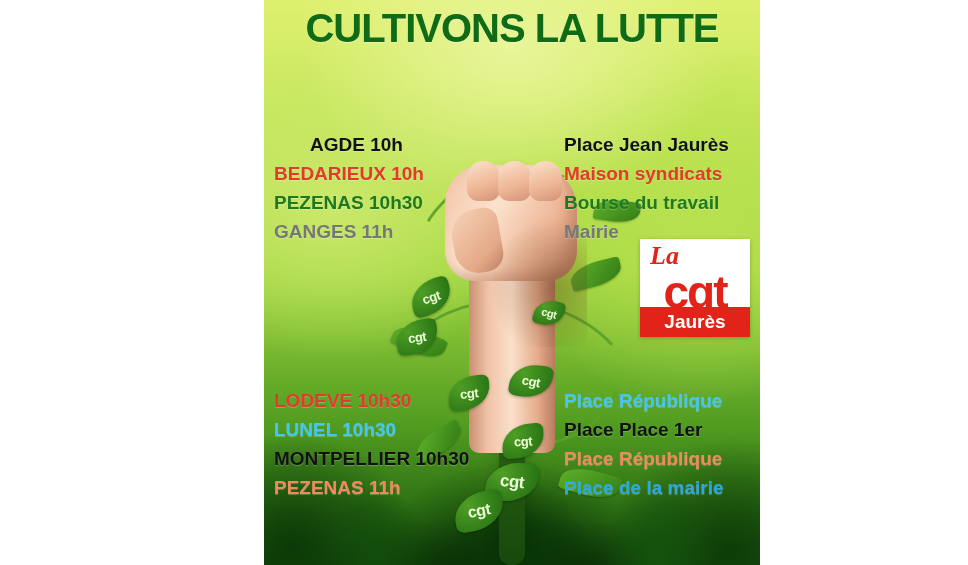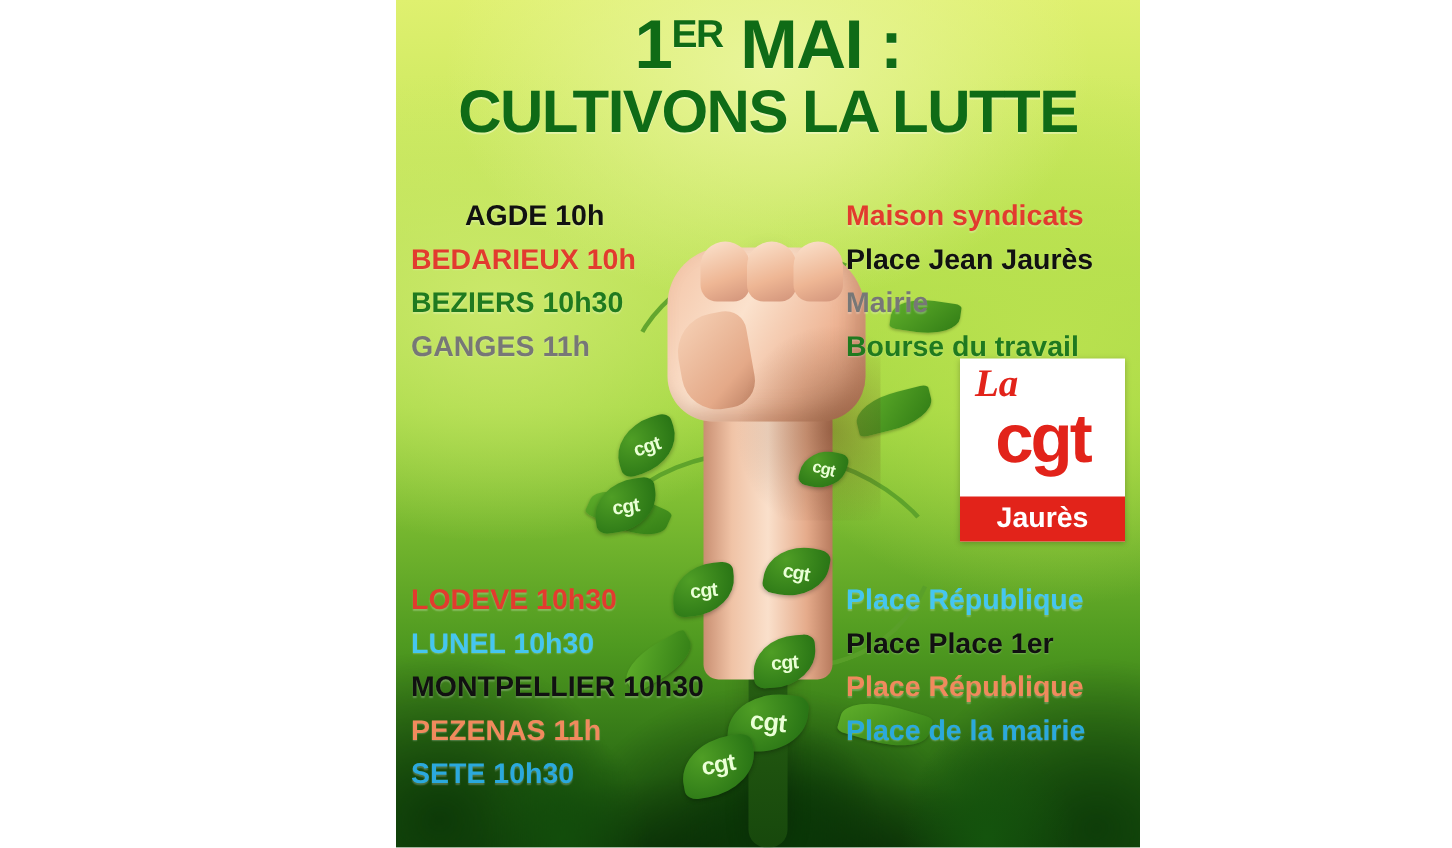--- a/index.html
+++ b/index.html
@@ -198,21 +198,21 @@
     line-height: 29px;
     white-space: nowrap;
     text-shadow: 0 1px 1px rgba(255,255,255,.25);
   }
   
   .cgt-logo {
     position: absolute;
     left: 376px;
     top: 239px;
     width: 110px;
-    height: 122px;
+    height: 98px;
     background: #ffffff;
     box-shadow: 0 1px 4px rgba(0,0,0,.25);
   }
   .cgt-logo .la {
     position: absolute;
     left: 10px;
     top: 2px;
     color: #e2231a;
     font-family: "Liberation Serif", serif;
     font-style: italic;
@@ -282,44 +282,42 @@
     <div class="cgt-leaf" style="left:146px; top:280px; transform:rotate(-18deg);">cgt</div>
     <div class="cgt-leaf" style="left:132px; top:320px; transform:rotate(-8deg);">cgt</div>
     <div class="cgt-leaf" style="left:270px; top:300px; transform:rotate(14deg); width:30px; height:26px; font-size:11px;">cgt</div>
     <div class="cgt-leaf" style="left:184px; top:376px; transform:rotate(-6deg);">cgt</div>
     <div class="cgt-leaf" style="left:246px; top:364px; transform:rotate(10deg);">cgt</div>
     <div class="cgt-leaf" style="left:238px; top:424px; transform:rotate(-4deg);">cgt</div>
     <div class="cgt-leaf" style="left:222px; top:462px; transform:rotate(6deg); width:52px; height:40px; font-size:17px;">cgt</div>
     <div class="cgt-leaf" style="left:190px; top:492px; transform:rotate(-10deg); width:50px; height:38px; font-size:16px;">cgt</div>
 
     <div class="headline">
-      <div class="l1"><span>1</span><sup>ER</sup><span> MAI :</span></div>
       <div class="l2">CULTIVONS LA LUTTE</div>
     </div>
 
     <div class="col-left group-1">
       <div class="row" style="color:#111111;margin-left:36px;">AGDE 10h</div>
       <div class="row" style="color:#e23b2e;">BEDARIEUX 10h</div>
-      <div class="row" style="color:#1f7a1f;">BEZIERS 10h30</div>
+      <div class="row" style="color:#1f7a1f;">PEZENAS 10h30</div>
       <div class="row" style="color:#777777;">GANGES 11h</div>
     </div>
 
     <div class="col-right group-1">
+      <div class="row" style="color:#111111;">Place Jean Jaurès</div>
       <div class="row" style="color:#e23b2e;">Maison syndicats</div>
-      <div class="row" style="color:#111111;">Place Jean Jaurès</div>
+      <div class="row" style="color:#1f7a1f;">Bourse du travail</div>
       <div class="row" style="color:#777777;">Mairie</div>
-      <div class="row" style="color:#1f7a1f;">Bourse du travail</div>
     </div>
 
     <div class="col-left group-2">
       <div class="row" style="color:#e23b2e;">LODEVE 10h30</div>
       <div class="row" style="color:#45c6f0;">LUNEL 10h30</div>
       <div class="row" style="color:#111111;">MONTPELLIER 10h30</div>
       <div class="row" style="color:#f08a5d;">PEZENAS 11h</div>
-      <div class="row" style="color:#2ba9dd;">SETE 10h30</div>
     </div>
 
     <div class="col-right group-2">
       <div class="row" style="color:#45c6f0;">Place République</div>
       <div class="row" style="color:#111111;">Place Place 1er</div>
       <div class="row" style="color:#f08a5d;">Place République</div>
       <div class="row" style="color:#2ba9dd;">Place de la mairie</div>
     </div>
 
     <div class="cgt-logo">

